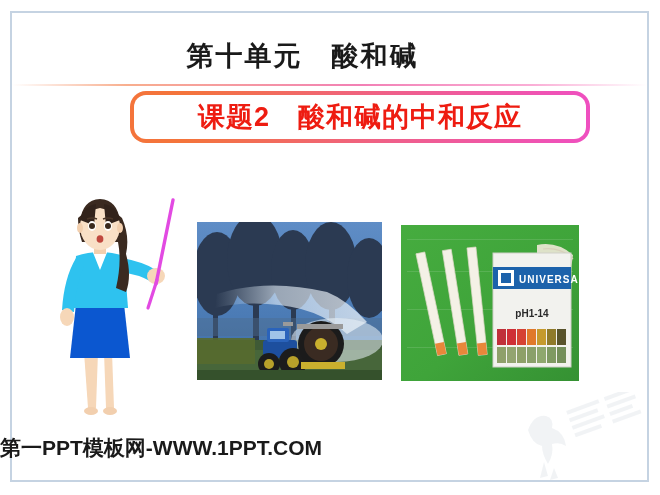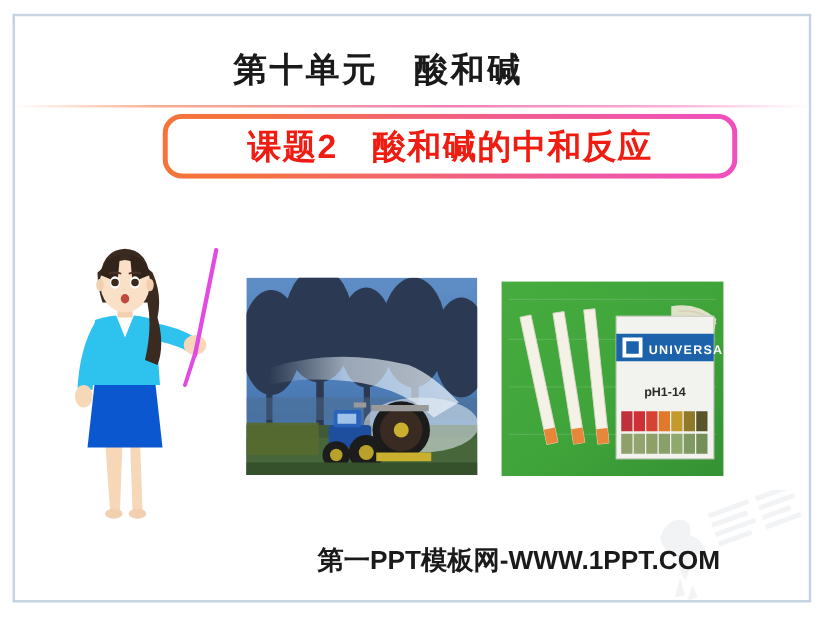--- a/index.html
+++ b/index.html
@@ -128,21 +128,21 @@
     opacity: .55;
     pointer-events: none;
   }
 
   
   .footer {
     position: absolute;
     left: 0;
     top: 434px;
     width: 576px;
-    text-align: right;
+    text-align: left;
     font-size: 21px;
     font-weight: bold;
     color: #1a1a1a;
     letter-spacing: 0px;
     white-space: nowrap;
   }
 </style>
 </head>
 <body>
 

